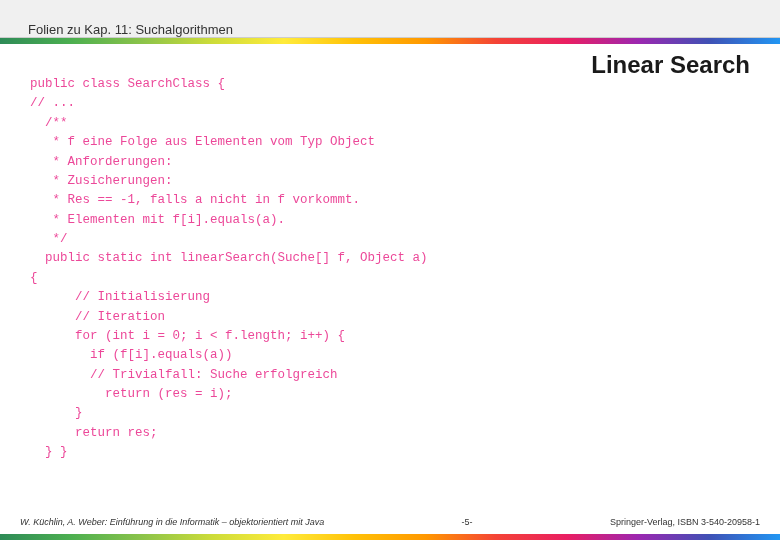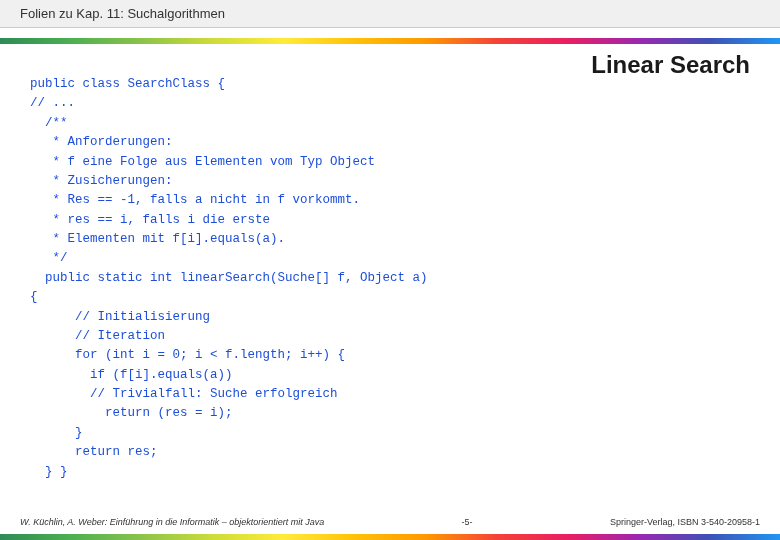--- a/index.html
+++ b/index.html
@@ -18,26 +18,26 @@
       background: #ffffff;
       position: relative;
     }
 
     
     .top-bar {
       position: absolute;
       top: 0;
       left: 0;
       right: 0;
-      height: 28px;
+      height: 38px;
       background: #f0f0f0;
       border-bottom: 1px solid #ccc;
       display: flex;
-      align-items: center;
-      padding-left: 20px;
+      align-items: flex-end;
+      padding-left: 28px;
     }
 
     .slide-title {
       font-size: 13px;
       color: #333;
       font-family: Arial, sans-serif;
     }
 
     
     .gradient-bar {
@@ -62,21 +62,21 @@
 
     
     .code-area {
       position: absolute;
       top: 75px;
       left: 30px;
       right: 30px;
       bottom: 40px;
       font-family: 'Courier New', Courier, monospace;
       font-size: 12.5px;
-      color: #1d4ed8;
+      color: #ec4899;
       line-height: 1.55;
     }
 
     .code-line {
       white-space: pre;
       display: block;
     }
 
     
     .footer-strip {
@@ -131,25 +131,24 @@
   </div>
 
   <div class="gradient-bar"></div>
 
   <div class="section-heading">Linear Search</div>
 
   <div class="code-area">
     <span class="code-line">public class SearchClass {</span>
     <span class="code-line">// ...</span>
     <span class="code-line">  /**</span>
+    <span class="code-line">   * f eine Folge aus Elementen vom Typ Object</span>
     <span class="code-line">   * Anforderungen:</span>
-    <span class="code-line">   * f eine Folge aus Elementen vom Typ Object</span>
     <span class="code-line">   * Zusicherungen:</span>
     <span class="code-line">   * Res == -1, falls a nicht in f vorkommt.</span>
-    <span class="code-line">   * res == i, falls i die erste</span>
     <span class="code-line">   * Elementen mit f[i].equals(a).</span>
     <span class="code-line">   */</span>
     <span class="code-line">  public static int linearSearch(Suche[] f, Object a)</span>
     <span class="code-line">{</span>
     <span class="code-line"></span>
     <span class="code-line">      // Initialisierung</span>
     <span class="code-line">      // Iteration</span>
     <span class="code-line">      for (int i = 0; i &lt; f.length; i++) {</span>
     <span class="code-line">        if (f[i].equals(a))</span>
     <span class="code-line">        // Trivialfall: Suche erfolgreich</span>

